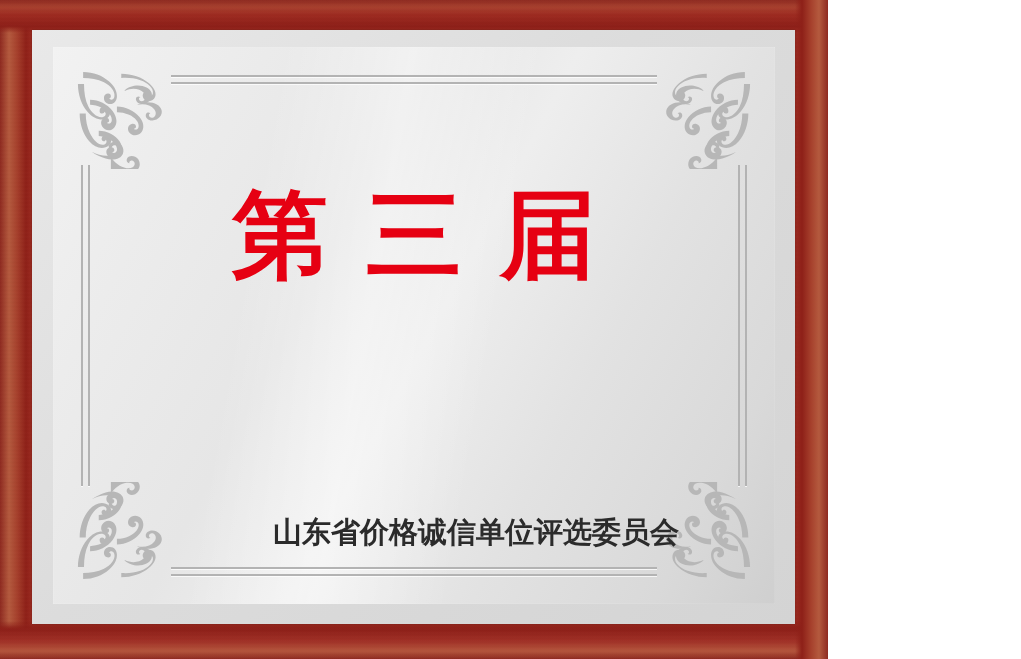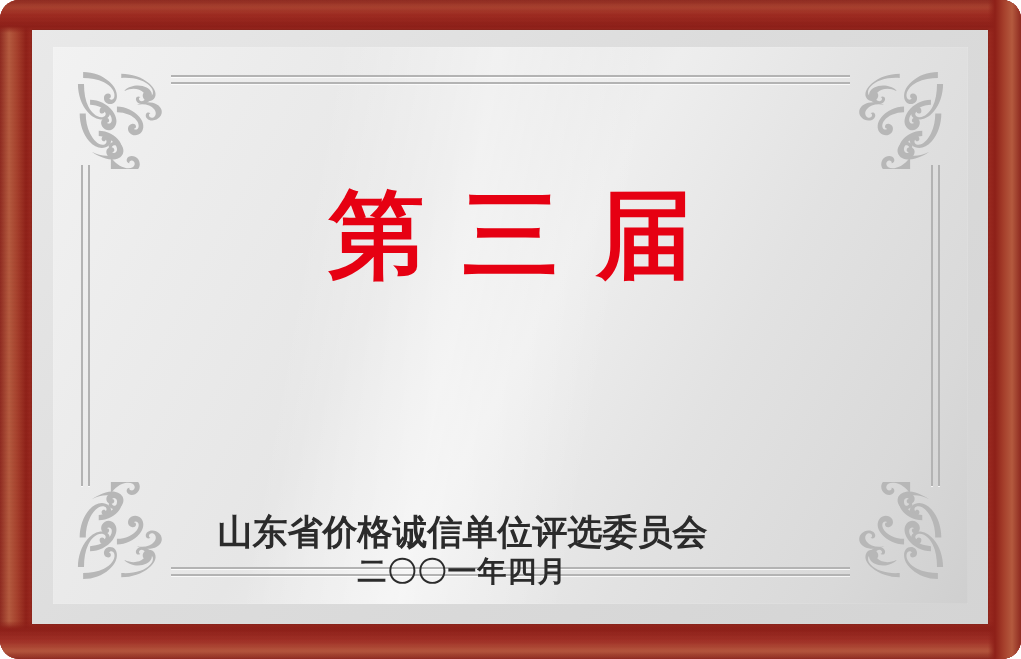--- a/index.html
+++ b/index.html
@@ -7,25 +7,24 @@
     padding: 0;
     background: #ffffff;
   }
   body {
     font-family: "DejaVu Sans", "Liberation Sans", sans-serif;
   }
 
   
   .plaque {
     position: relative;
-    width: 1021px;
+    width: 828px;
     height: 659px;
     overflow: hidden;
     box-sizing: border-box;
-    border-radius: 19px;
   }
 
   
   .frame-wood {
     position: absolute;
     inset: 0;
     background:
       linear-gradient(to right,
         #8e2a20 0px,
         #b45a3e 9px,
@@ -195,25 +194,26 @@
   .signature {
     position: absolute;
     left: 0;
     right: 96px;
     top: 466px;
     text-align: center;
   }
   .sig-org {
     font-family: "DejaVu Sans", "Liberation Sans", sans-serif;
     font-weight: bold;
-    font-size: 35px;
+    font-size: 29px;
     line-height: 38px;
     letter-spacing: 0px;
     color: #2b2b2b;
     white-space: nowrap;
+    text-align: right;
   }
   .sig-date {
     font-family: "DejaVu Sans", "Liberation Sans", sans-serif;
     font-weight: bold;
     font-size: 29px;
     line-height: 40px;
     letter-spacing: 1px;
     color: #2b2b2b;
     white-space: nowrap;
   }
@@ -301,19 +301,18 @@
           <path d="M24,100 C33,105 43,106 50,103 C54,101 56,97.5 54,94.5 C52.3,92 49,92 47.5,94 C46.5,95.3 47,96.8 48.2,97.2 C46.5,98.5 43.7,97.2 43.5,94.5 C43.2,91 47,88 51.5,88.5 C58,89.3 62,96 60,102 C58,108 49,111 40,108 C34.5,106.2 28.5,103.5 24,100 Z"></path>
           <path d="M76,46 C84,44 92,46 96,51 C99,54.7 98,59 95,60.5 C92.6,61.7 90.4,60.4 90,58.4 C89.7,57 90.5,56 91.6,56.1 C90.3,54.2 87.2,54.5 86.4,57 C85.4,60.4 89,64.2 94,64 C101,63.7 106,58 104.5,52 C103,46 95,42 86,43 C82.5,43.4 79,44.5 76,46 Z"></path>
           <path d="M46,106 C50,113 57,118 64,119 C69,119.7 73,118 73.5,114.6 C73.9,111.6 71.3,109.6 69,110.4 C67.4,110.9 66.8,112.4 67.6,113.4 C65.6,113.6 63.6,111.4 64.4,108.8 C65.4,105.4 70,104 74,106 C79.8,108.8 81,116.2 77,120.5 L46,120.5 Z"></path>
         </svg>
       </div>
 
       <div class="content">
         <div class="title-line1">第三届</div>
         <div class="signature">
           <div class="sig-org">山东省价格诚信单位评选委员会</div>
-          <div class="sig-date">二〇〇一年四月</div>
         </div>
       </div>
 
     </div>
   </div>
 </div>
 
 </body></html>

